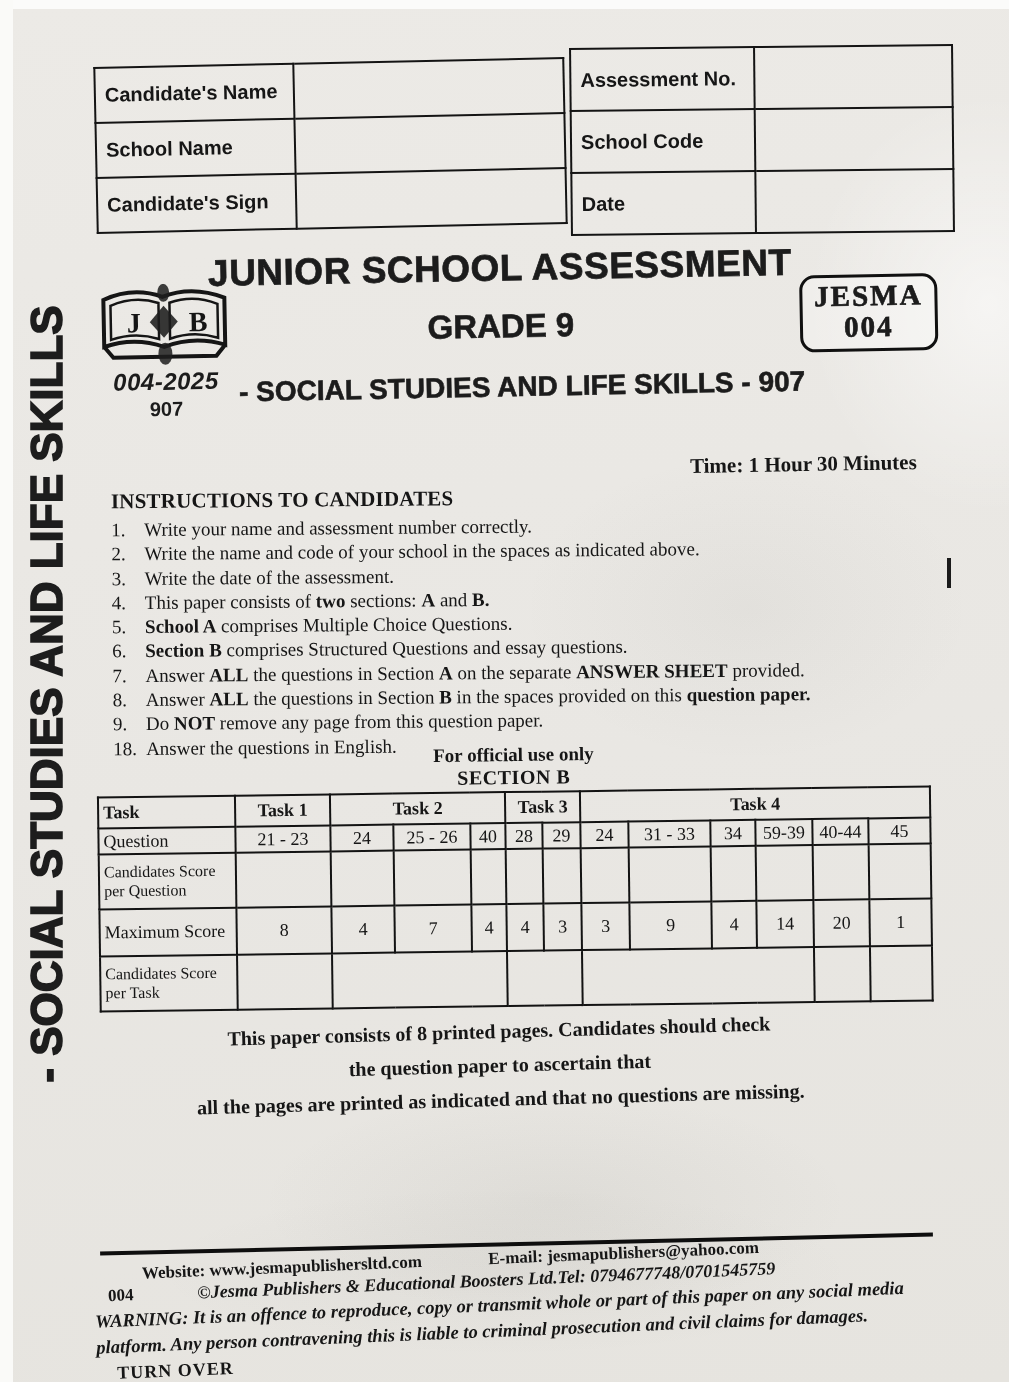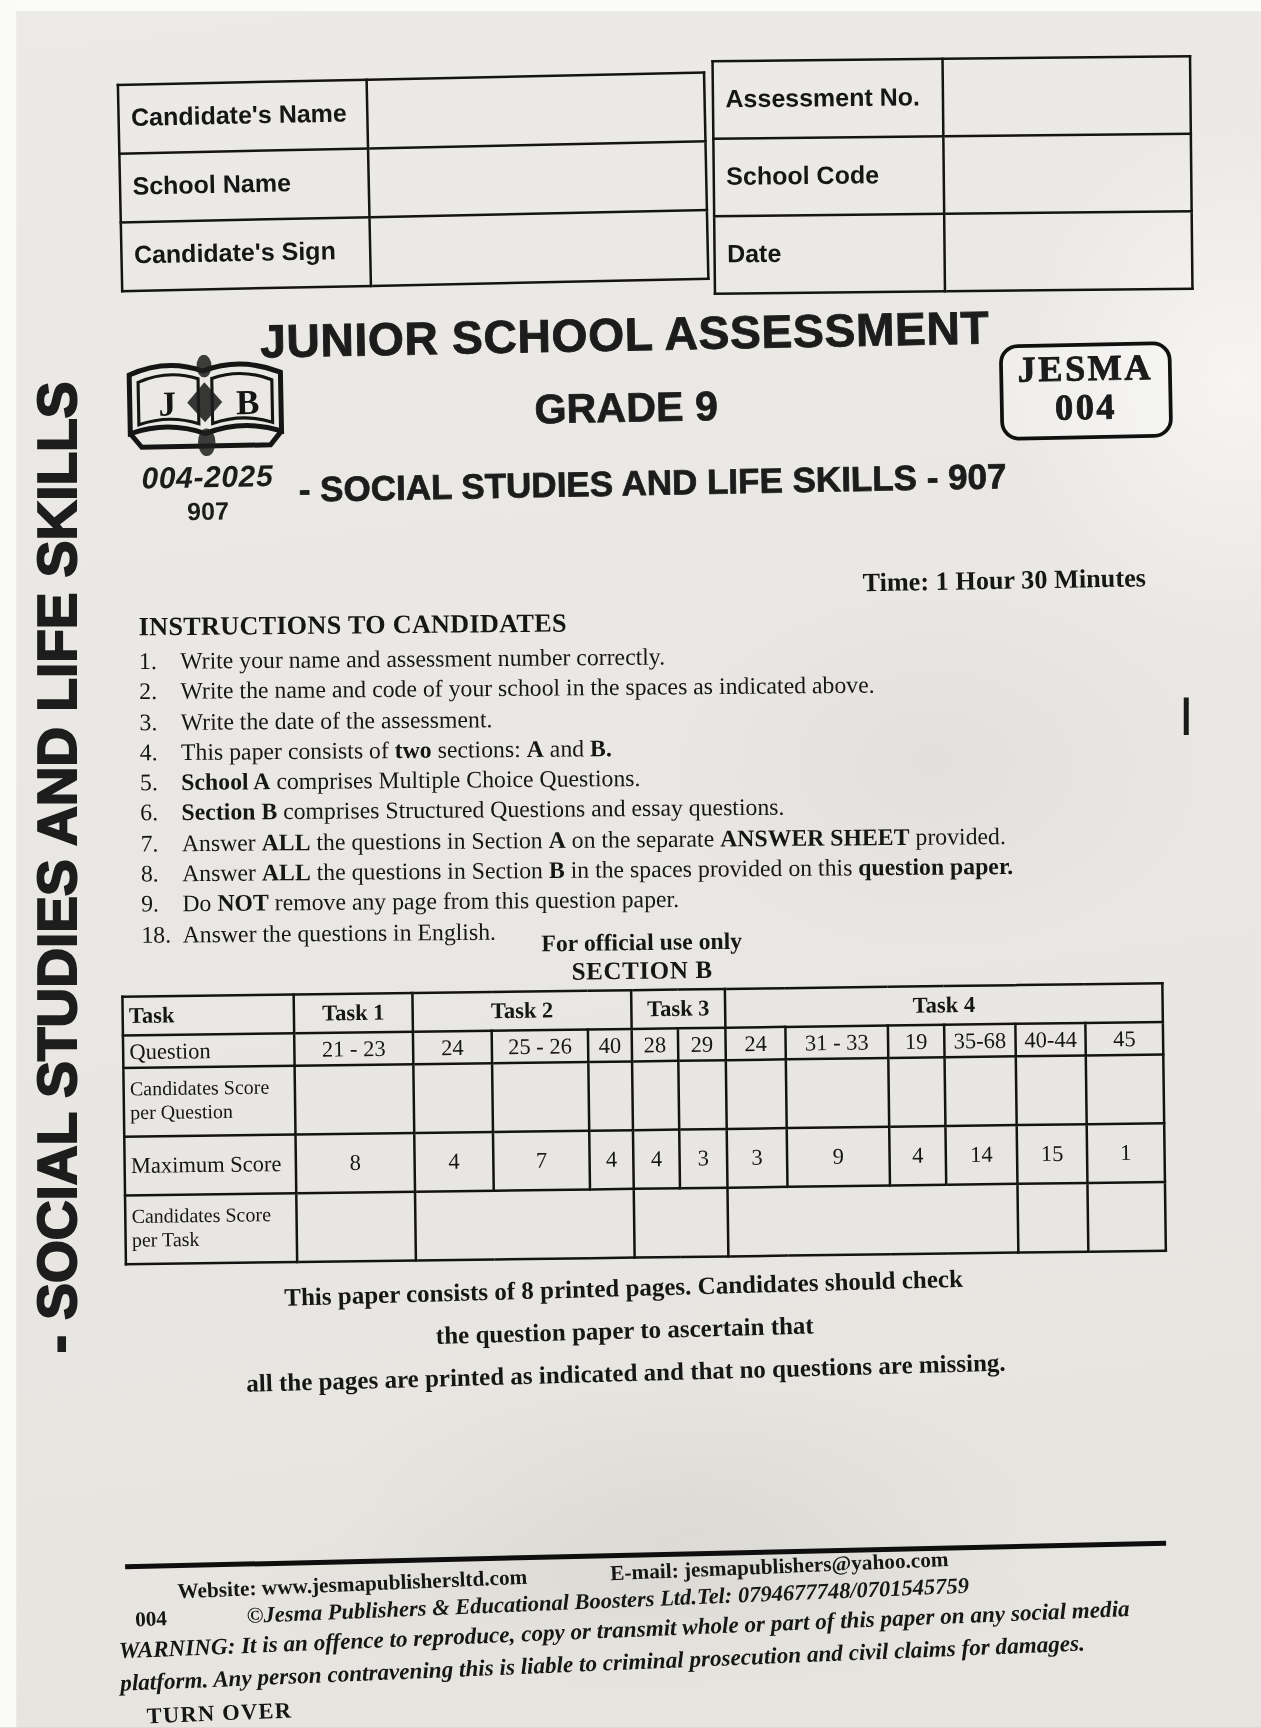--- a/index.html
+++ b/index.html
@@ -231,22 +231,22 @@
       <tr class="r2">
         <td class="lbl">Question</td>
         <td class="c">21  - 23</td>
         <td class="c">24</td>
         <td class="c">25 - 26</td>
         <td class="c">40</td>
         <td class="c">28</td>
         <td class="c">29</td>
         <td class="c">24</td>
         <td class="c">31 - 33</td>
-        <td class="c">19</td>
-        <td class="c">35-68</td>
+        <td class="c">34</td>
+        <td class="c">59-39</td>
         <td class="c">40-44</td>
         <td class="c">45</td>
       </tr>
       <tr class="r3">
         <td class="lbl sm">Candidates Score per Question</td>
         <td></td>
         <td></td>
         <td></td>
         <td></td>
         <td></td>
@@ -263,21 +263,21 @@
         <td class="c">8</td>
         <td class="c">4</td>
         <td class="c">7</td>
         <td class="c">4</td>
         <td class="c">4</td>
         <td class="c">3</td>
         <td class="c">3</td>
         <td class="c">9</td>
         <td class="c">4</td>
         <td class="c">14</td>
-        <td class="c">15</td>
+        <td class="c">20</td>
         <td class="c">1</td>
       </tr>
       <tr class="r5">
         <td class="lbl sm">Candidates Score per Task</td>
         <td></td>
         <td colspan="3"></td>
         <td colspan="2"></td>
         <td colspan="4"></td>
         <td></td>
         <td></td>

